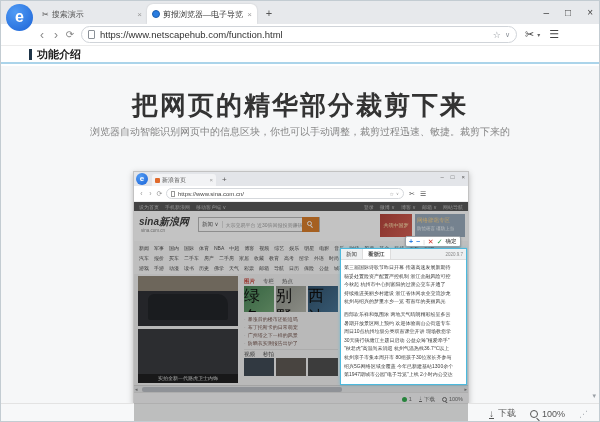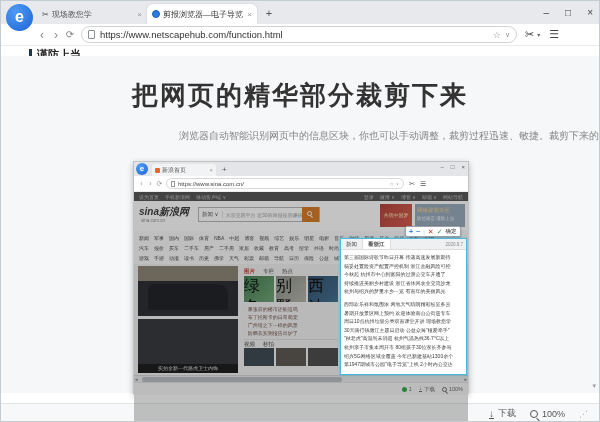--- a/index.html
+++ b/index.html
@@ -41,23 +41,23 @@
   .menu-icon { font-size:11px; color:#444; }
   .toolbar-spacer { margin-left:34px; display:flex; align-items:center; }
 
   
   .sectionbar { position:absolute; left:0; top:45px; width:100%; height:18px; background:#fff;
     border-bottom:2px solid #abd4ea; display:flex; align-items:center; }
   .sec-marker { width:3px; height:11px; background:#1e3448; margin-left:28px; margin-right:5px; }
   .sec-title { font-size:11px; font-weight:bold; color:#222; }
 
   
-  .content { position:absolute; left:0; top:55px; width:100%; height:337px; background:#f6f7f8; }
+  .content { position:absolute; left:0; top:65px; width:100%; height:337px; background:#f6f7f8; }
   .h1 { margin-top:22px; text-align:center; font-size:26px; font-weight:bold; color:#333; letter-spacing:2px; }
-  .desc { margin-top:14px; text-align:right; font-size:10px; color:#858585; line-height:1.8; }
+  .desc { text-align:center; font-size:10px; color:#858585; line-height:1.8; }
   .scroll-arrow { position:absolute; right:3px; bottom:3px; font-size:7px; color:#9aa0a6; }
 
   
   .mini { position:absolute; left:132px; top:105px; width:336px; height:233px; background:#fff;
     border:1px solid #c2c2c2; box-shadow:0 2px 6px rgba(0,0,0,.25); }
   .m-titlebar { position:absolute; left:0; top:0; width:100%; height:14px; background:#e3e5e9; }
   .m-logo { position:absolute; left:2px; top:1px; width:12px; height:12px; border-radius:50%;
     background:radial-gradient(circle at 35% 30%, #4f9bf5, #1c63d6); color:#fff; font-weight:bold;
     font-size:8px; text-align:center; line-height:12px; z-index:3; }
   .m-tab { position:absolute; left:18px; top:2px; width:64px; height:12px; background:#f2f3f5;
@@ -174,21 +174,21 @@
 </head>
 <body>
 
 <div class="screen">
 
   <div class="titlebar">
     <div class="app-logo">e</div>
     <div class="tabs">
       <div class="tab">
         <span class="fav">✂</span>
-        <span class="lbl">现场教您学</span>
+        <span class="lbl">搜索演示</span>
         <span class="cls">×</span>
       </div>
       <div class="tab active">
         <span class="mini-fav"></span>
         <span class="lbl">剪报浏览器—电子导览</span>
         <span class="cls">×</span>
       </div>
       <div class="newtab">+</div>
     </div>
     <div class="winctl">
@@ -212,21 +212,21 @@
     </div>
     <div class="tool-right">
       <span class="scissors">✂</span>
       <span class="tiny-caret">▾</span>
       <span class="menu-icon">☰</span>
     </div>
   </div>
 
   <div class="sectionbar">
     <div class="sec-marker"></div>
-    <div class="sec-title">谨防上当</div>
+    <div class="sec-title">功能介绍</div>
   </div>
 
   <div class="content">
     <div class="h1">把网页的精华部分裁剪下来</div>
     <div class="desc">
       <div>浏览器自动智能识别网页中的信息区块，你也可以手动调整，裁剪过程迅速、敏捷。裁剪下来的</div>
     </div>
 
     <div class="mini">
       <div class="m-titlebar">

